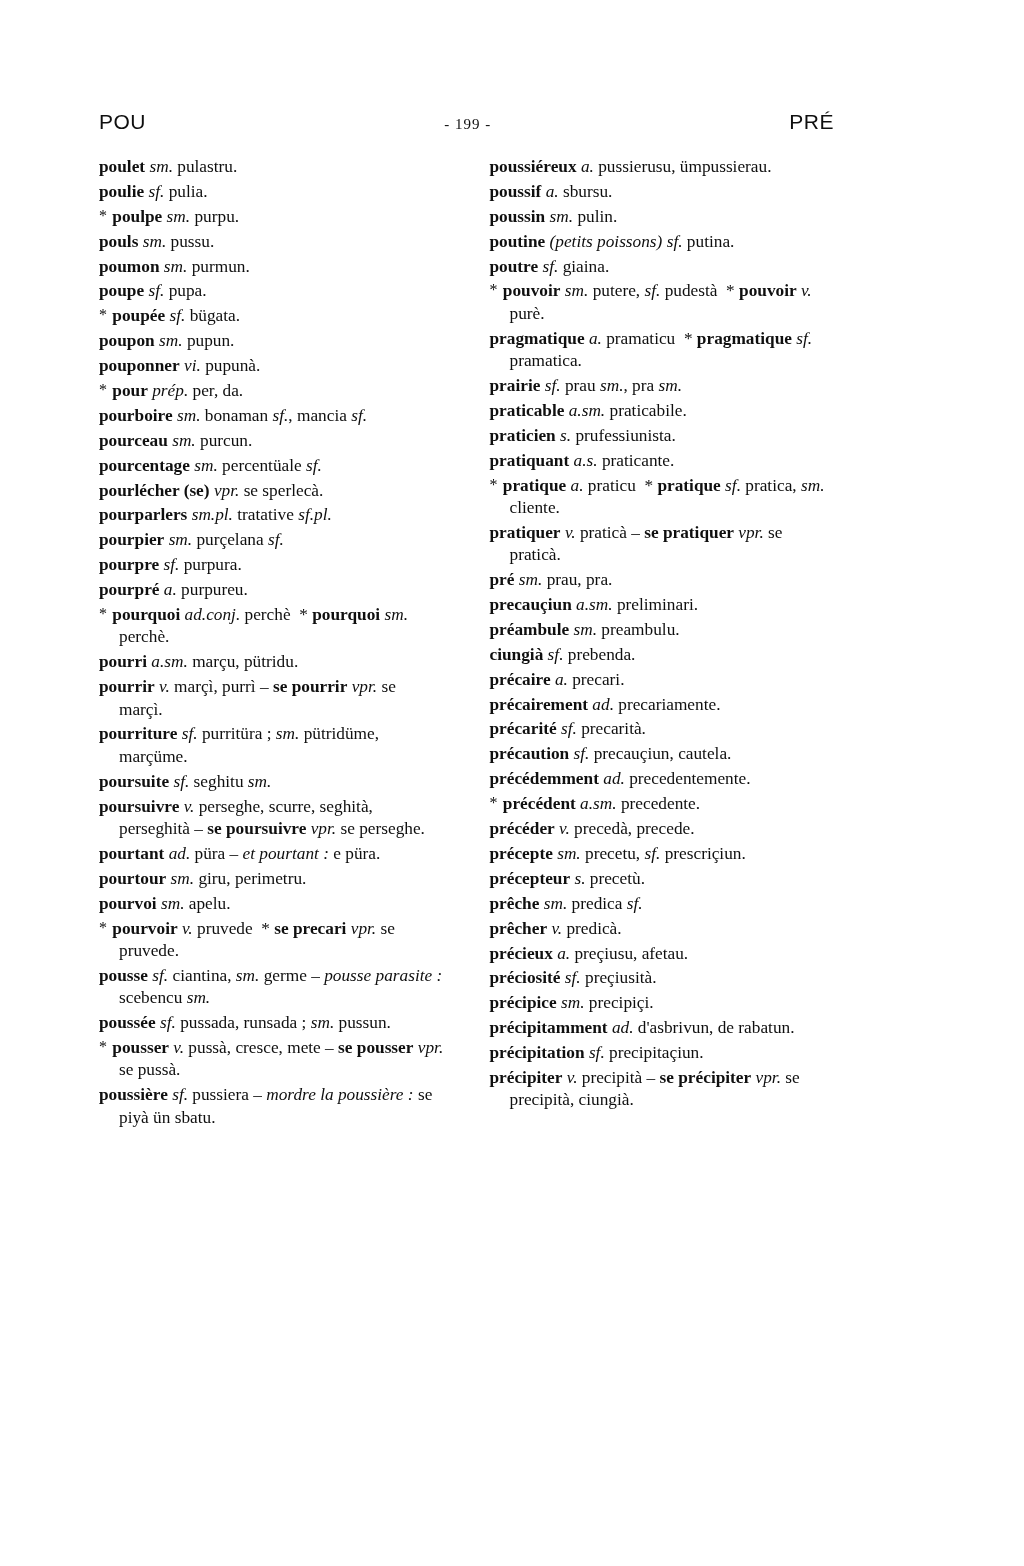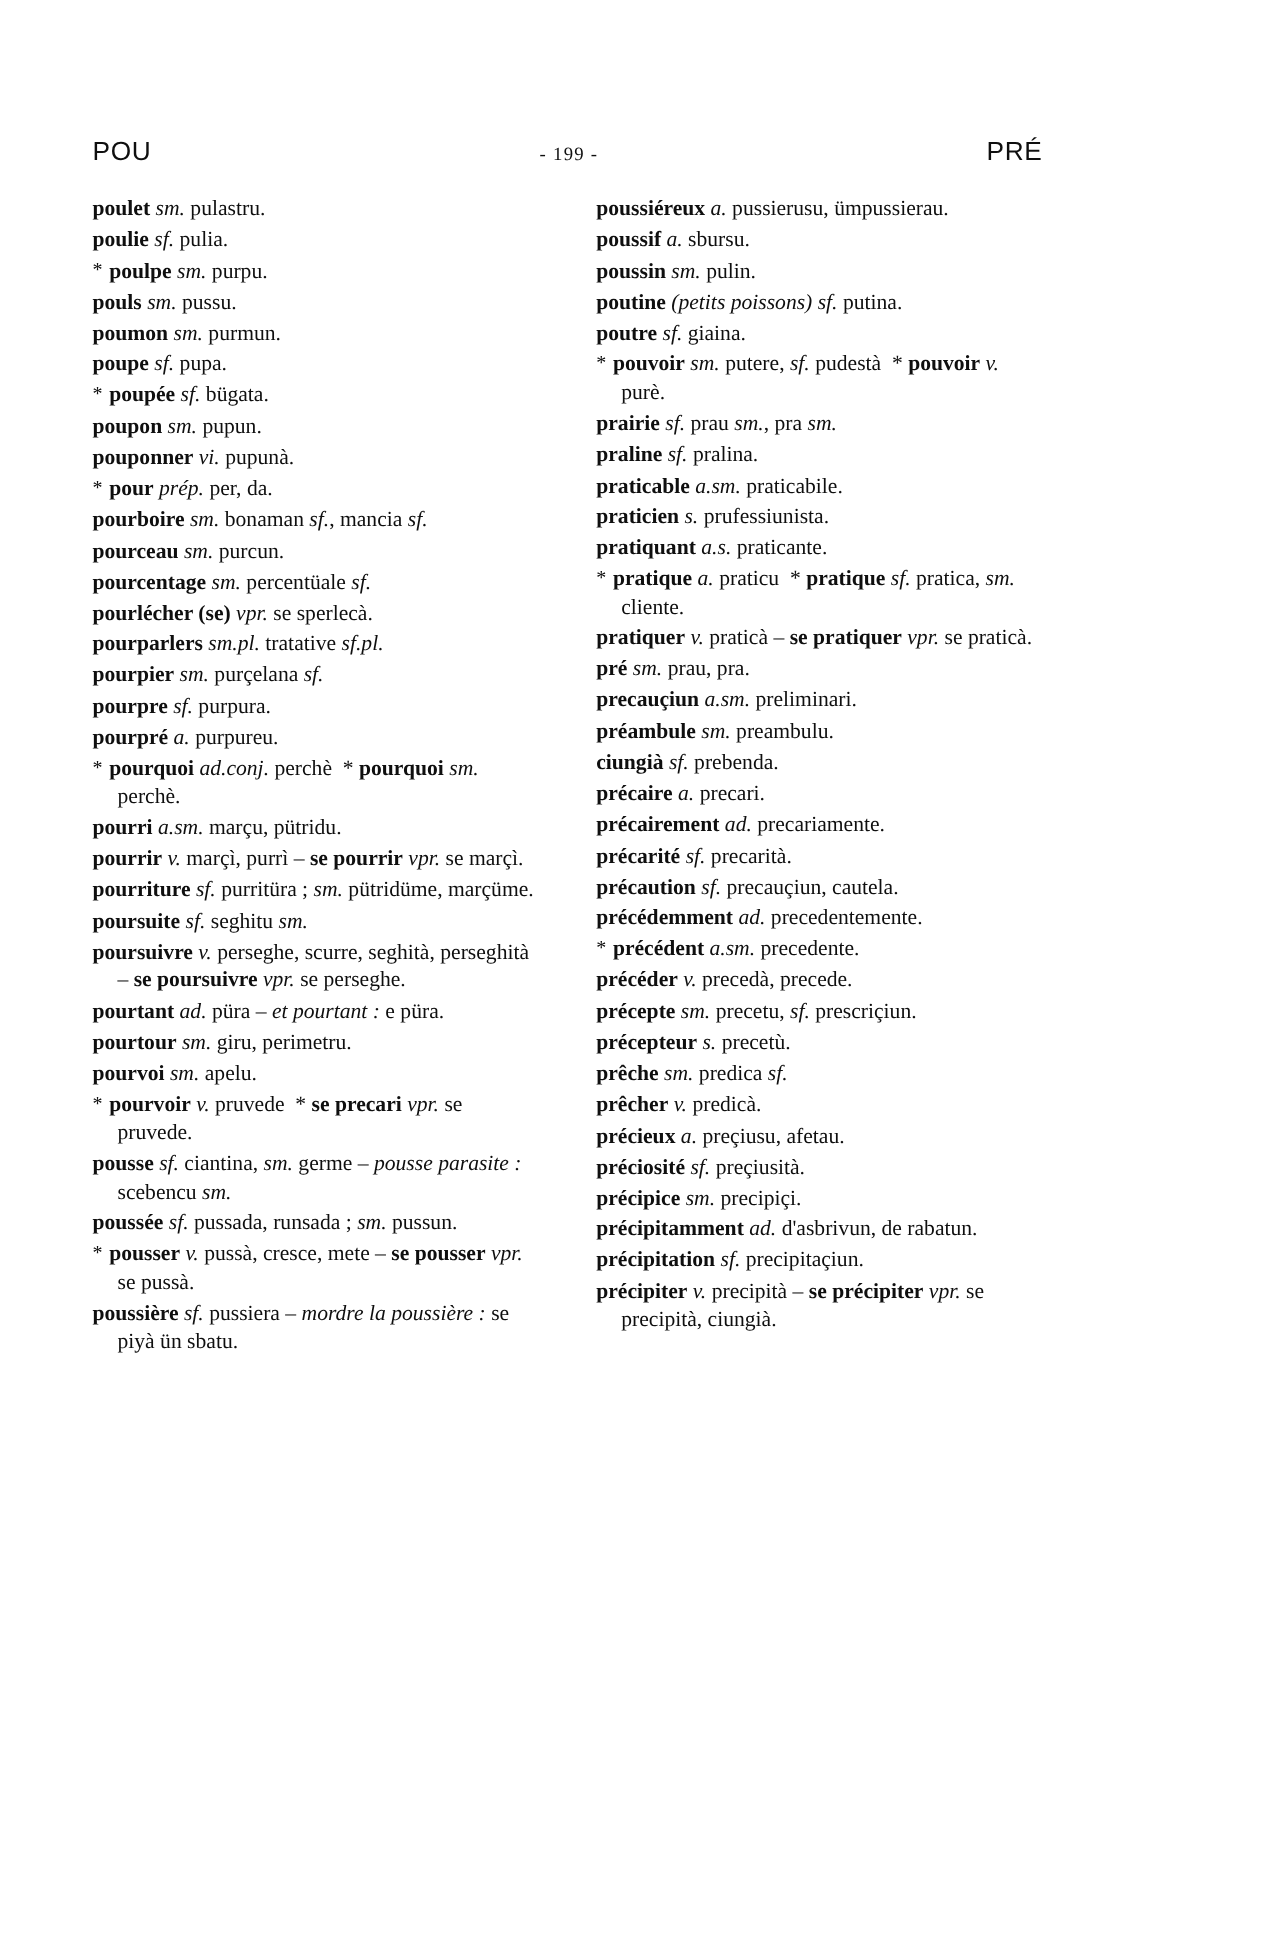--- a/index.html
+++ b/index.html
@@ -13,21 +13,21 @@
     font-family: "Liberation Serif", serif;
     color: #111;
     position: relative;
   }
   .page {
     position: absolute;
     left: 0; top: 0;
     width: 908px;
     height: 1566px;
     box-sizing: border-box;
-    padding: 110px 74px 40px 74px;
+    padding: 110px 74px 40px 99px;
   }
   .running-head {
     display: flex;
     justify-content: space-between;
     align-items: baseline;
     font-size: 21px;
     letter-spacing: 0.5px;
     margin-bottom: 22px;
     font-family: "Liberation Sans", sans-serif;
     font-weight: 400;
@@ -109,22 +109,22 @@
         <div class="entry"><span class="star">*</span> <b>pousser</b> <i>v.</i> pussà, cresce, mete – <b>se pousser</b> <i>vpr.</i> se pussà.</div>
         <div class="entry"><b>poussière</b> <i>sf.</i> pussiera – <i>mordre la poussière :</i> se piyà ün sbatu.</div>
       </div>
     <div class="col" id="col1">
         <div class="entry"><b>poussiéreux</b> <i>a.</i> pussierusu, ümpussierau.</div>
         <div class="entry"><b>poussif</b> <i>a.</i> sbursu.</div>
         <div class="entry"><b>poussin</b> <i>sm.</i> pulin.</div>
         <div class="entry"><b>poutine</b> <i>(petits poissons)</i> <i>sf.</i> putina.</div>
         <div class="entry"><b>poutre</b> <i>sf.</i> giaina.</div>
         <div class="entry"><span class="star">*</span> <b>pouvoir</b> <i>sm.</i> putere, <i>sf.</i> pudestà &nbsp;*&nbsp;<b>pouvoir</b> <i>v.</i> purè.</div>
+        <div class="entry"><b>pragmatique</b> <i>a.</i> pramaticu &nbsp;*&nbsp;<b>pragmatique</b> <i>sf.</i> pramatica.</div>
         <div class="entry"><b>prairie</b> <i>sf.</i> prau <i>sm.</i>, pra <i>sm.</i></div>
-        <div class="entry"><b>praline</b> <i>sf.</i> pralina.</div>
         <div class="entry"><b>praticable</b> <i>a.sm.</i> praticabile.</div>
         <div class="entry"><b>praticien</b> <i>s.</i> prufessiunista.</div>
         <div class="entry"><b>pratiquant</b> <i>a.s.</i> praticante.</div>
         <div class="entry"><span class="star">*</span> <b>pratique</b> <i>a.</i> praticu &nbsp;*&nbsp;<b>pratique</b> <i>sf.</i> pratica, <i>sm.</i> cliente.</div>
         <div class="entry"><b>pratiquer</b> <i>v.</i> praticà – <b>se pratiquer</b> <i>vpr.</i> se praticà.</div>
         <div class="entry"><b>pré</b> <i>sm.</i> prau, pra.</div>
         <div class="entry"><b>precauçiun</b> <i>a.sm.</i> preliminari.</div>
         <div class="entry"><b>préambule</b> <i>sm.</i> preambulu.</div>
         <div class="entry"><b>ciungià</b> <i>sf.</i> prebenda.</div>
         <div class="entry"><b>précaire</b> <i>a.</i> precari.</div>

